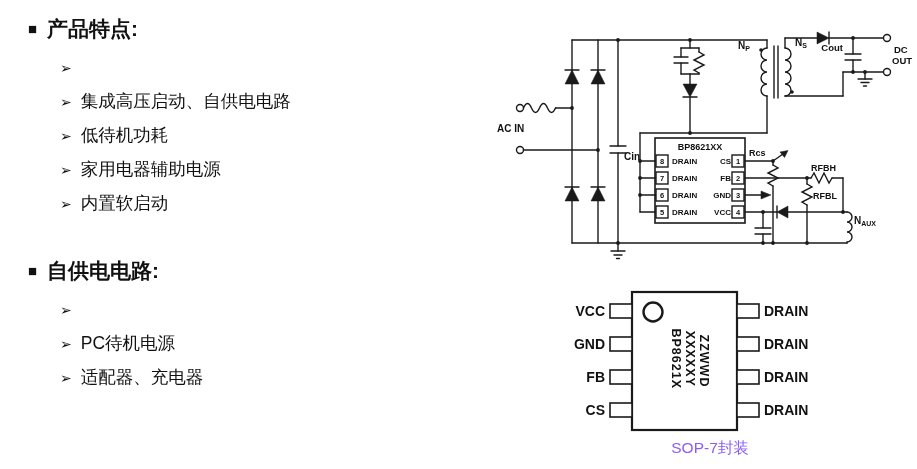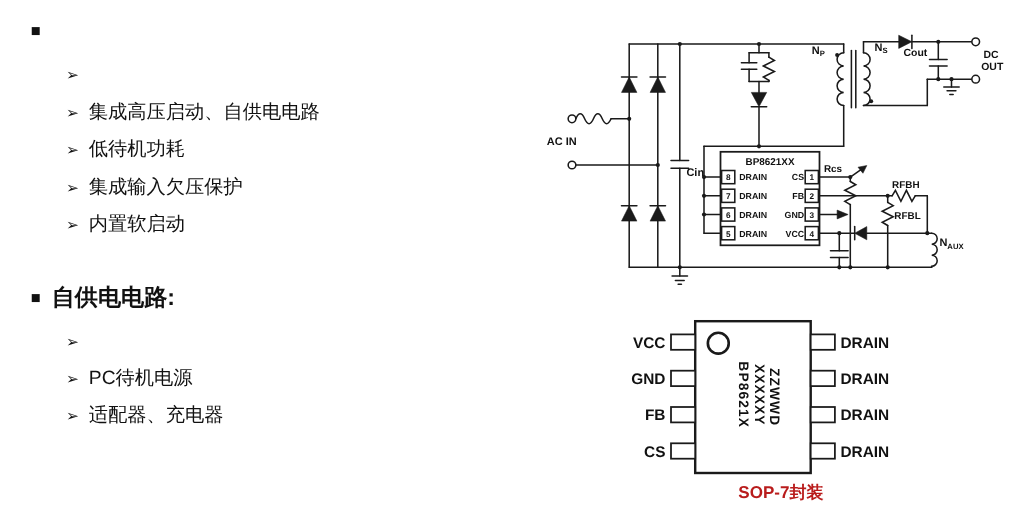--- a/index.html
+++ b/index.html
@@ -28,45 +28,46 @@
 
   
   .package{position:absolute;left:545px;top:286px;width:330px;height:160px;}
   .package rect{stroke:#1a1a1a;fill:#fff;}
   .package rect.body{stroke-width:2.2;}
   .package rect.stub{stroke-width:1.6;}
   .package circle{fill:#fff;stroke:#1a1a1a;stroke-width:2.4;}
   .package text{fill:#111;stroke:none;font-weight:700;font-size:14px;font-family:"Liberation Sans",sans-serif;}
   .package text.marking{font-size:12.5px;font-weight:600;letter-spacing:1px;}
 
-  .pkg-caption{position:absolute;left:545px;top:438px;width:330px;text-align:center;font-size:15.5px;font-weight:700;color:#b91c1c;}
+  .pkg-caption{position:absolute;left:545px;top:438px;width:330px;text-align:center;font-size:15.5px;font-weight:400;color:#8b5cf6;}
 </style>
 </head>
 <body>
 
 <div id="page">
 
   <div id="features" class="section">
     <div class="section-heading">
       <span class="sq-marker">■</span>
+      <span>产品特点:</span>
     </div>
     <div class="li">
       <span class="arrow-marker">➢</span>
     </div>
     <div class="li">
       <span class="arrow-marker">➢</span>
       <span>集成高压启动、自供电电路</span>
     </div>
     <div class="li">
       <span class="arrow-marker">➢</span>
       <span>低待机功耗</span>
     </div>
     <div class="li">
       <span class="arrow-marker">➢</span>
-      <span>集成输入欠压保护</span>
+      <span>家用电器辅助电源</span>
     </div>
     <div class="li">
       <span class="arrow-marker">➢</span>
       <span>内置软启动</span>
     </div>
   </div>
 
   <div id="applications" class="section">
     <div class="section-heading">
       <span class="sq-marker">■</span>

